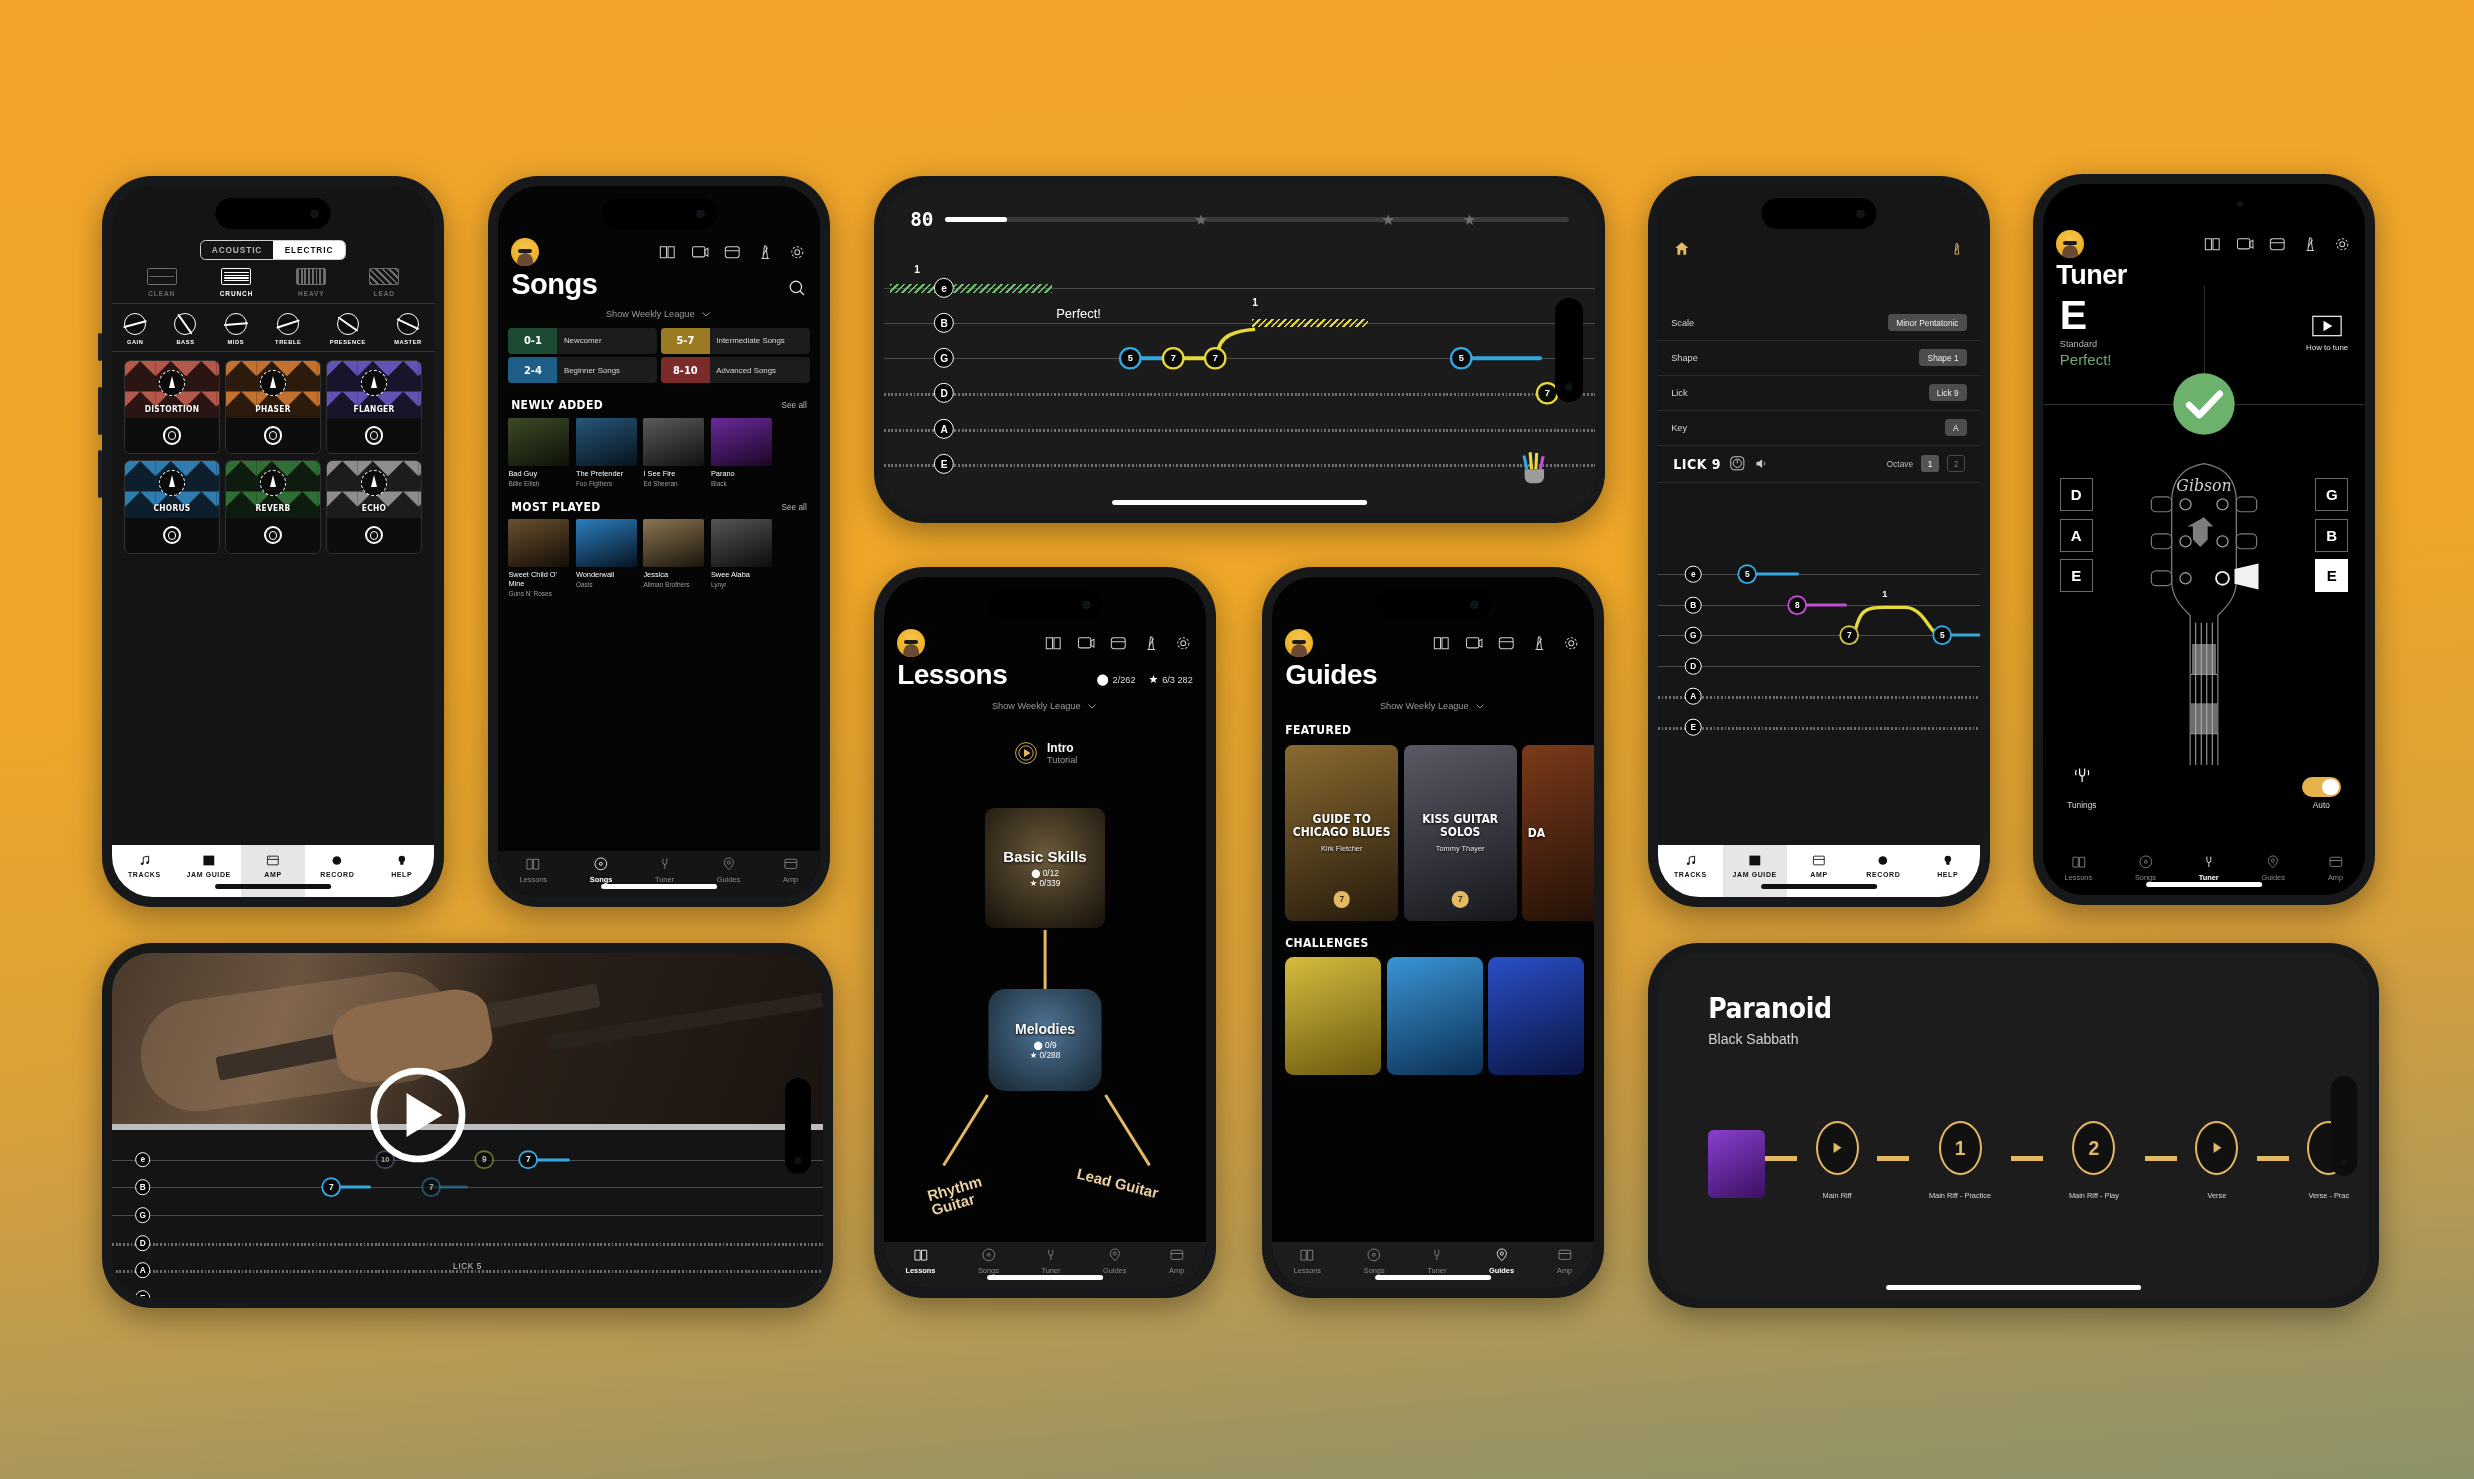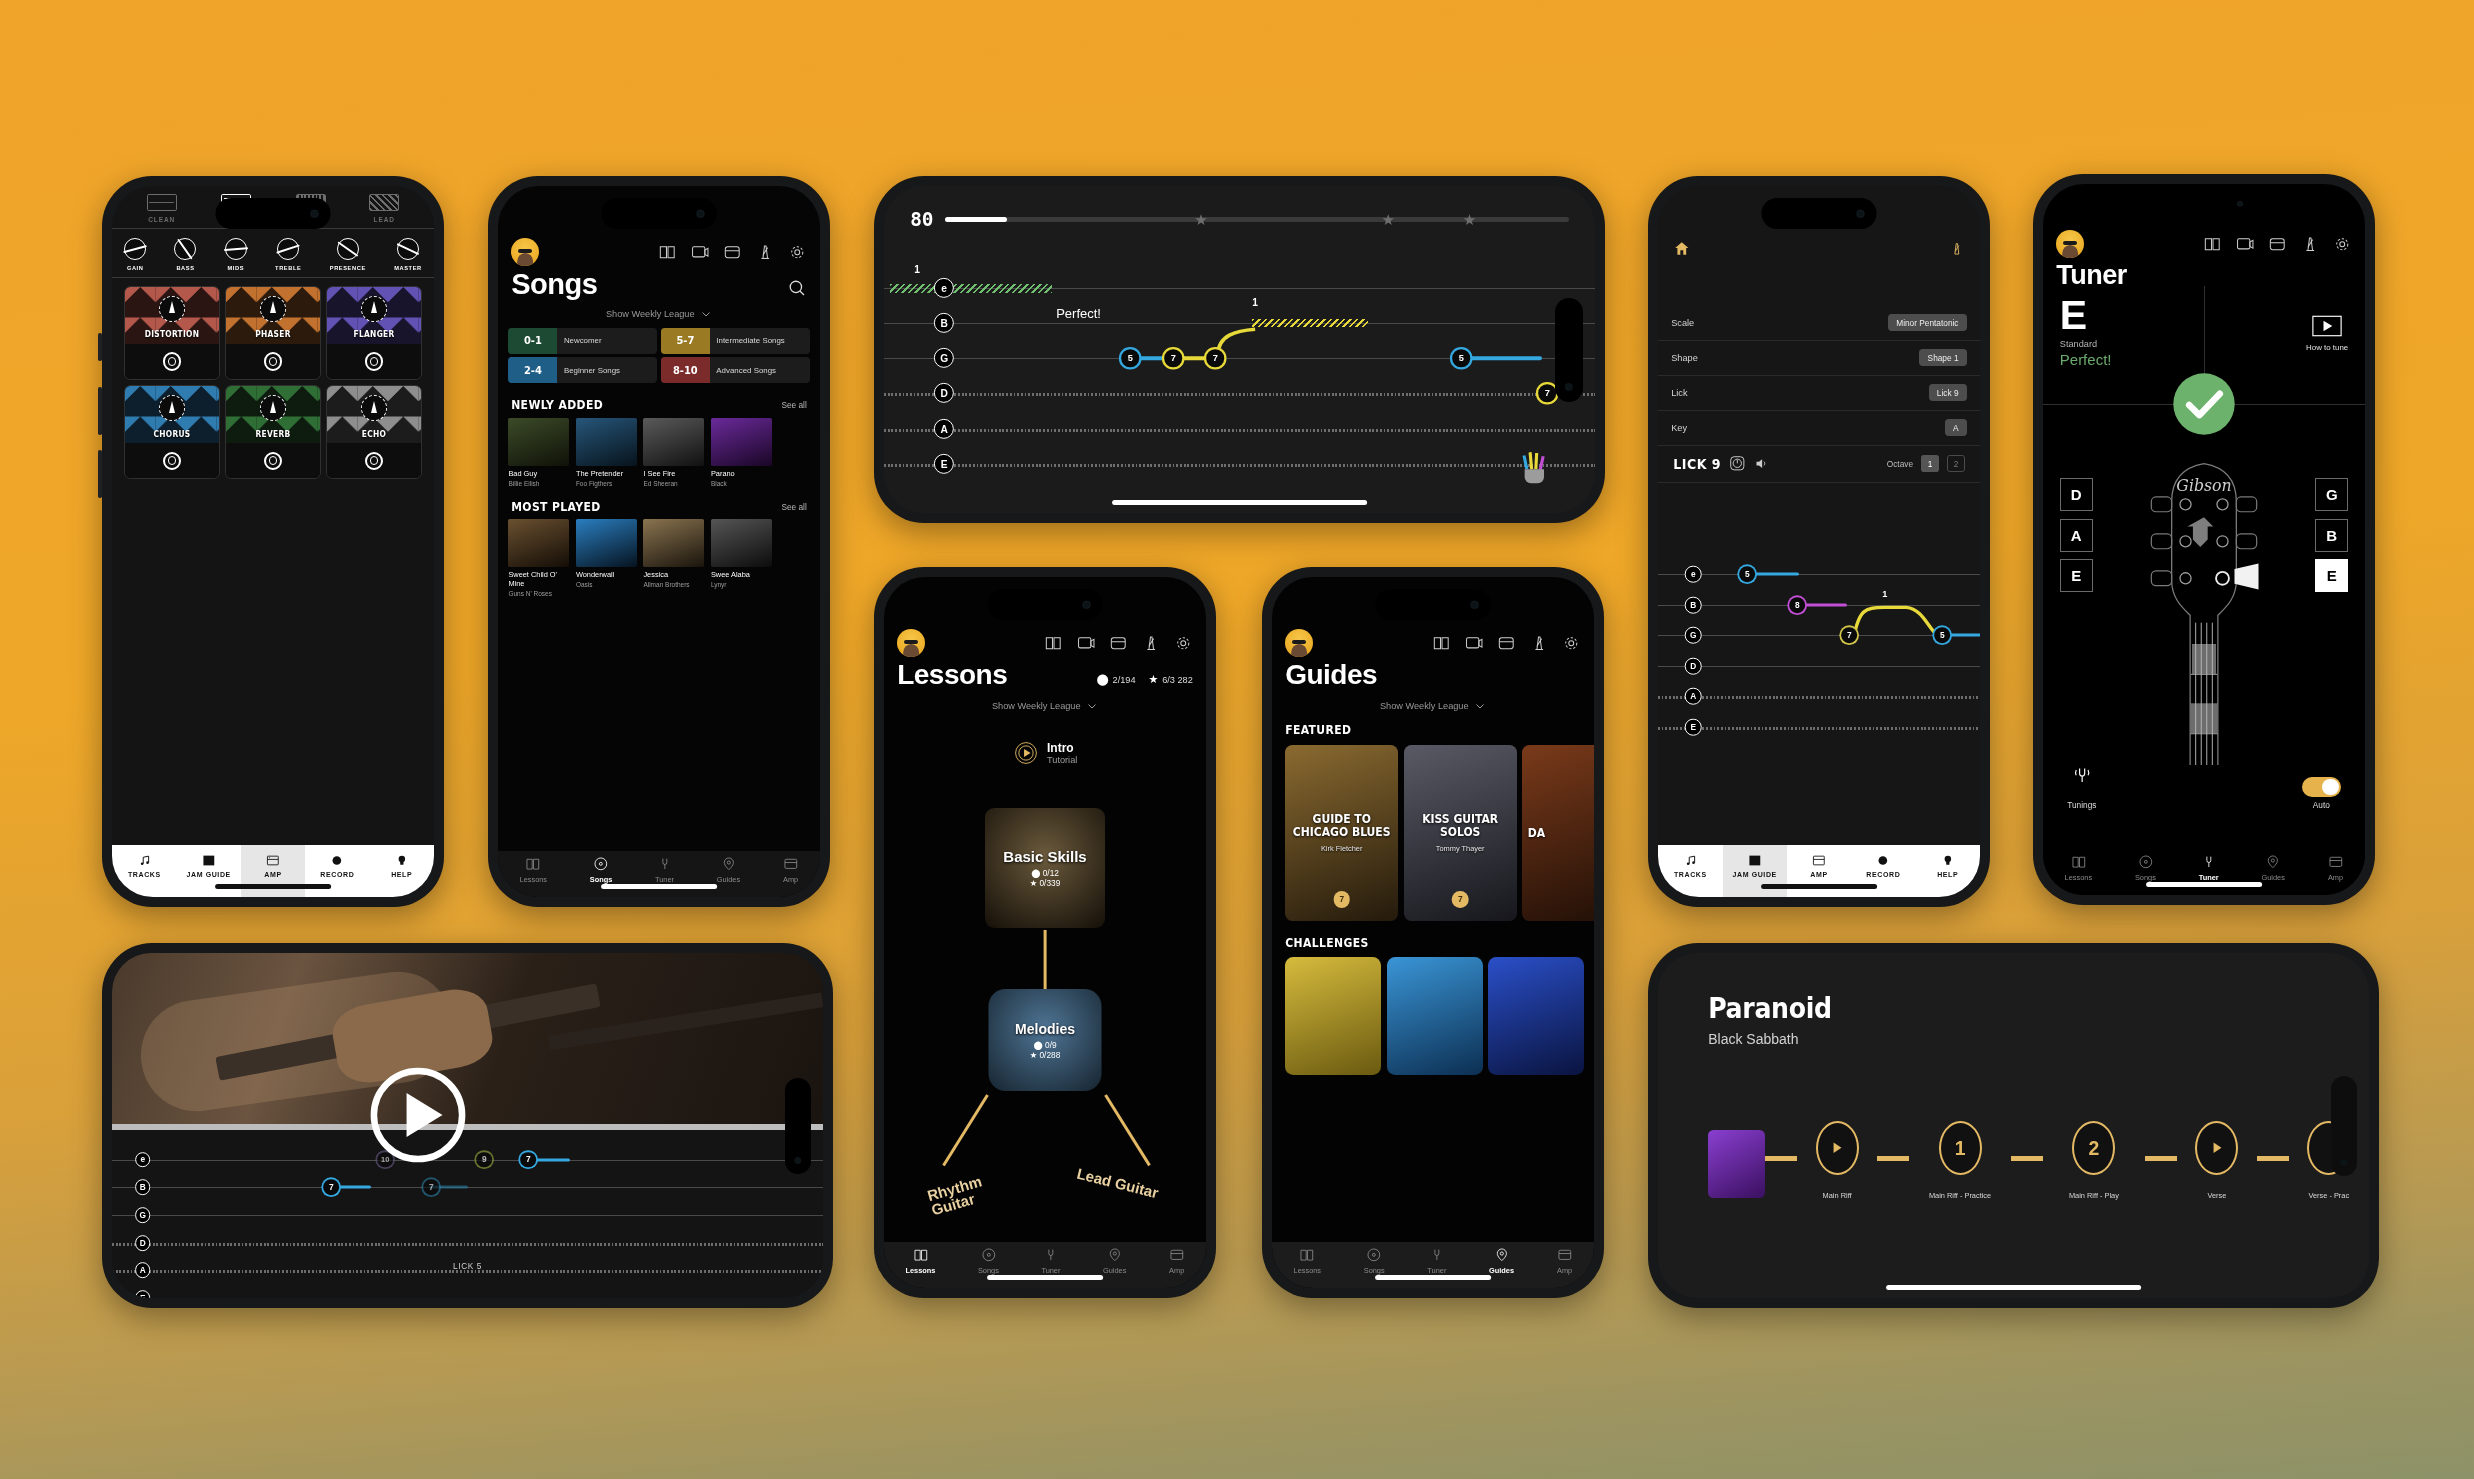--- a/index.html
+++ b/index.html
@@ -137,20 +137,26 @@
 
 <div class="phone" style="left:102px;top:176px;width:342px;height:731px;">
   <div class="side-btn" style="left:-3.7px;top:157px;width:3.7px;height:28px;"></div>
   <div class="side-btn" style="left:-3.7px;top:211px;width:3.7px;height:48px;"></div>
   <div class="side-btn" style="left:-3.7px;top:274px;width:3.7px;height:48px;"></div>
   <div class="screen" style="background:#141414;">
     <div class="notch">
         <i></i>
       </div>
 
+    <div style="padding:54px 0 0;display:flex;justify-content:center;">
+      <div class="seg">
+        <div>ACOUSTIC</div>
+        <div class="on">ELECTRIC</div>
+      </div>
+    </div>
 
     <div class="amp-modes">
       <div class="mode">
         <span class="gl">
             <b style="opacity:.9"></b>
           </span>
         <span>CLEAN</span>
       </div>
       <div class="mode on">
         <span class="gl">
@@ -565,21 +571,21 @@
             <circle cx="12" cy="12" r="7.2" stroke-dasharray="3 2.4"></circle>
           </svg>
       </div>
     </div>
 
     <div style="display:flex;align-items:center;justify-content:space-between;padding:1.8px 13px 0;">
       <div class="pg-title" style="font-size:28px;">Lessons</div>
       <div style="display:flex;gap:13px;align-items:center;color:#ddd;font-size:9.2px;margin-top:9.2px;">
         <span style="display:flex;gap:3.7px;align-items:center;">
             <span style="color:#fff;font-size:11px;">⬤</span>
-            <span>2/194</span>
+            <span>2/262</span>
           </span>
         <span style="display:flex;gap:3.7px;align-items:center;">
             <span style="color:#fff;font-size:11px;">★</span>
             <span>6/3 282</span>
           </span>
       </div>
     </div>
 
     <div class="weekly" style="margin:9.2px 0 0;">
       <span>Show Weekly League</span>

